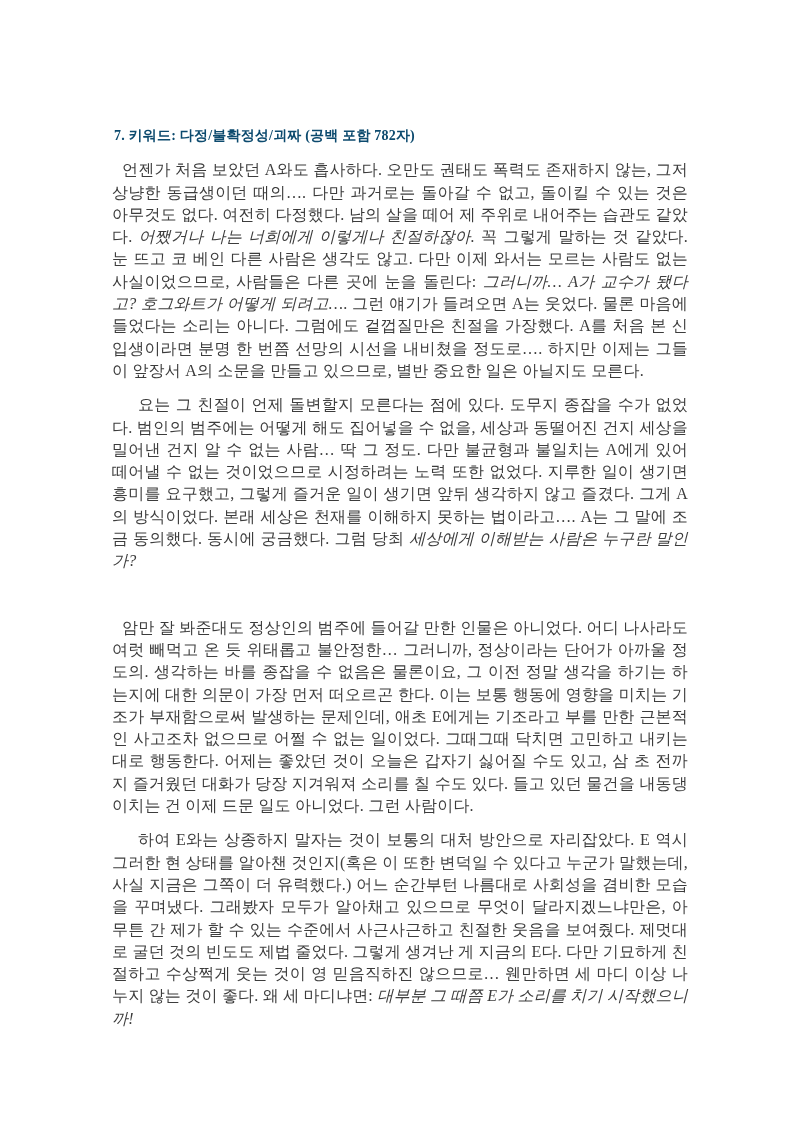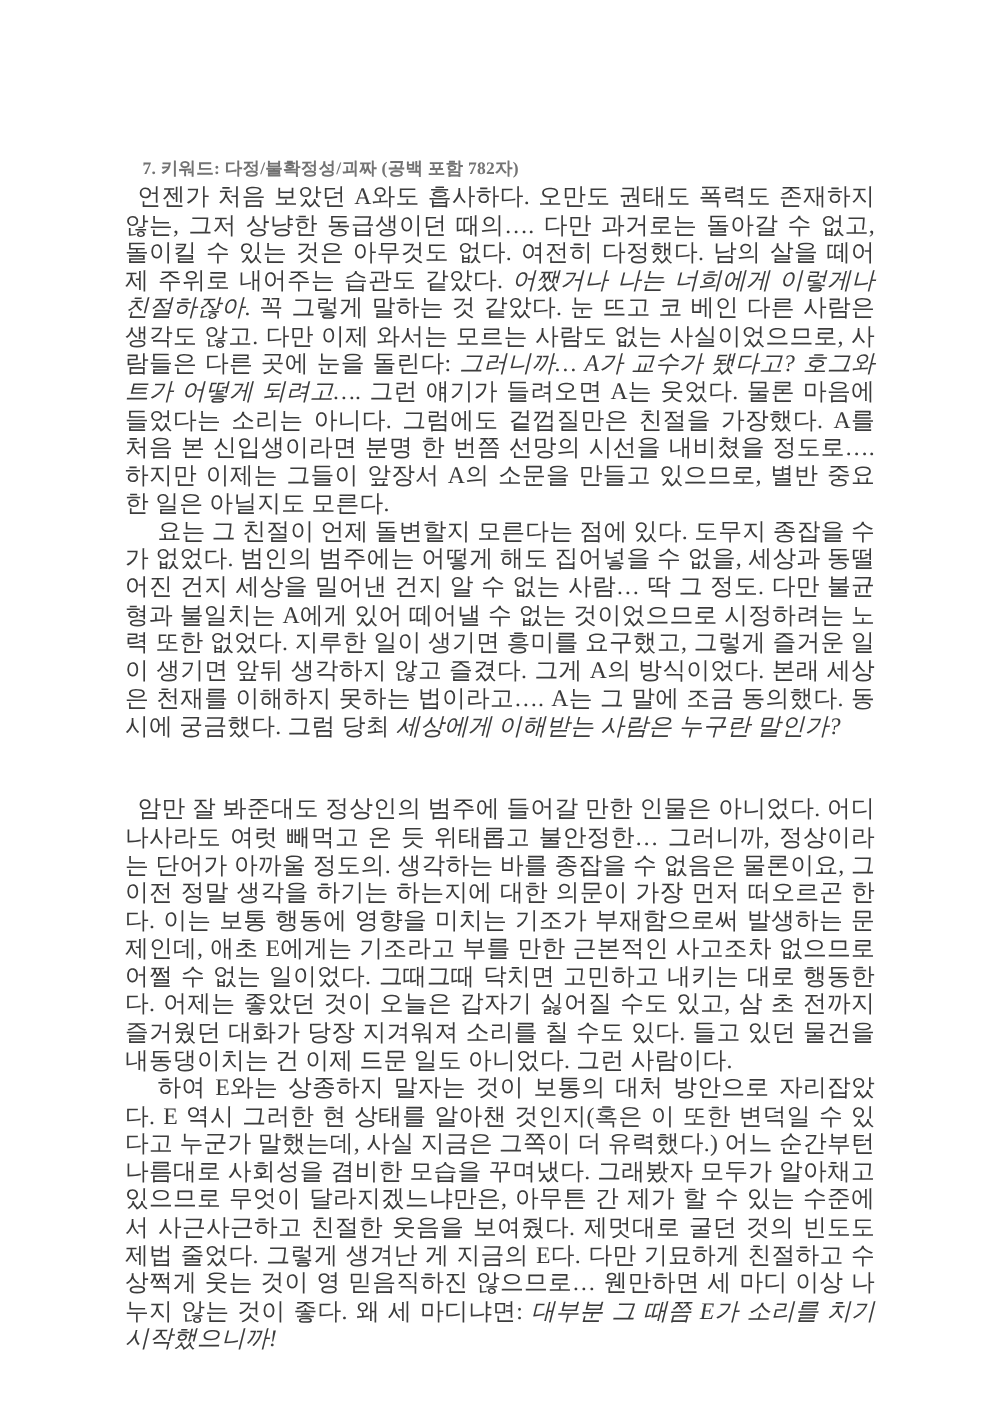--- a/index.html
+++ b/index.html
@@ -18,27 +18,27 @@
     color: #3c3c3c;
     overflow: hidden;
   }
   .doc-section { margin: 0; }
   .doc-section + .doc-section { margin-top: 44px; }
   .sec-heading {
     margin: 0;
     padding-left: 14px;
     font-size: 14px;
     font-weight: bold;
-    color: #737373;
+    color: #0c4a6e;
     line-height: 22.3px;
     letter-spacing: 0.2px;
   }
   .doc-para {
-    margin: 0;
-    font-size: 19px;
+    margin: 12px;
+    font-size: 16px;
     line-height: 22.3px;
     letter-spacing: 0.2px;
     text-align: justify;
     word-break: break-all;
     text-indent: 10px;
   }
   .doc-para.para-2 { text-indent: 26px; }
   .run { font-style: normal; }
   .run-italic { font-style: italic; }
   .run-gray { color: #404040; }

